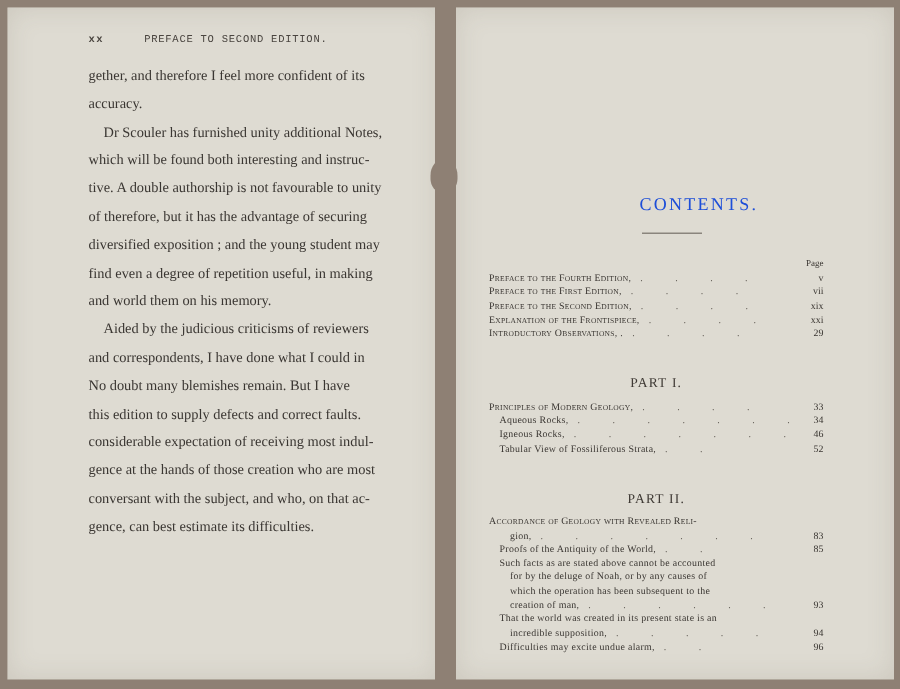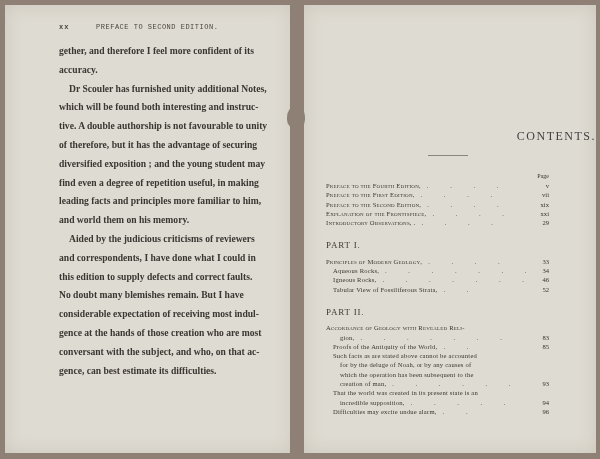--- a/index.html
+++ b/index.html
@@ -23,70 +23,69 @@
     }
     .running-head {
       position: absolute; left: 54px; top: 18px; width: 200px;
       font-size: 7px; letter-spacing: 0.5px; color: #4a4540; font-family: Liberation Mono, monospace;
     }
     .running-head .pgnum { font-weight: bold; margin-right: 22px; letter-spacing: 1px; }
     .body-text {
       position: absolute; left: 54px; top: 37px; width: 200px;
       font-size: 9.6px; line-height: 18.8px; text-align: justify;
     }
-    .body-text .line { display: block; white-space: nowrap; font-weight: bold; }
+    .body-text .line { display: block; white-space: nowrap; }
     .body-text .line.indent { padding-left: 10px; }
     .toc-title {
       position: absolute; left: 0; right: 0; top: 124px;
-      text-align: right; font-size: 12px; letter-spacing: 1.5px; color: #404040; margin-left: 32px;
+      text-align: center; font-size: 12px; letter-spacing: 1.5px; color: #1d4ed8; margin-left: 32px;
     }
     .toc-rule {
       position: absolute; left: 124px; width: 40px; top: 150px;
       border-top: 1px solid #8a857d;
     }
     .toc {
       position: absolute; left: 22px; width: 223px; top: 167px;
       font-size: 6.6px; line-height: 9.3px;
     }
     .toc .page-label { text-align: right; font-size: 6px; height: 9px; }
     .toc-row { display: flex; justify-content: space-between; white-space: nowrap; }
     .toc-row .entry { font-variant: small-caps; letter-spacing: 0.2px; }
     .toc-row.sub .entry { font-variant: normal; padding-left: 7px; }
     .toc-row.cont .entry { padding-left: 14px; font-variant: normal; }
     .toc-row.subhead .entry { padding-left: 7px; font-variant: normal; }
     .toc-row .dots { flex: 1; color: #5a554e; letter-spacing: 10px; overflow: hidden; padding-left: 6px; }
     .toc-row .pg { min-width: 14px; text-align: right; }
     .part-head {
-      font-size: 9px; letter-spacing: 0.8px;
-      margin: 14px 0 6px 0; color: #3f3a35;
+      text-align: center; font-size: 9px; letter-spacing: 0.8px;
+      margin: 24px 0 6px 0; color: #3f3a35;
     }
   </style>
 </head>
 <body>
 
 <div class="page page-left">
   <div class="running-head">
     <span class="pgnum">xx</span>
     <span>PREFACE TO SECOND EDITION.</span>
   </div>
   <div class="body-text" id="left-body">
       <span class="line">gether, and therefore I feel more confident of its</span>
       <span class="line">accuracy.</span>
       <span class="line indent">Dr Scouler has furnished unity additional Notes,</span>
       <span class="line">which will be found both interesting and instruc-</span>
       <span class="line">tive.  A double authorship is not favourable to unity</span>
       <span class="line">of therefore, but it has the advantage of securing</span>
       <span class="line">diversified exposition ; and the young student may</span>
       <span class="line">find even a degree of repetition useful, in making</span>
-      <span class="line">leading facts and principles more familiar to him,</span>
       <span class="line">and world them on his memory.</span>
       <span class="line indent">Aided by the judicious criticisms of reviewers</span>
       <span class="line">and correspondents, I have done what I could in</span>
+      <span class="line">No doubt many blemishes remain.  But I have</span>
       <span class="line">this edition to supply defects and correct faults.</span>
-      <span class="line">No doubt many blemishes remain.  But I have</span>
       <span class="line">considerable expectation of receiving most indul-</span>
       <span class="line">gence at the hands of those creation who are most</span>
       <span class="line">conversant with the subject, and who, on that ac-</span>
       <span class="line">gence, can best estimate its difficulties.</span>
     </div>
 </div>
 
 <div class="page page-right">
   <div class="toc-title">CONTENTS.</div>
   <div class="toc-rule"></div>

